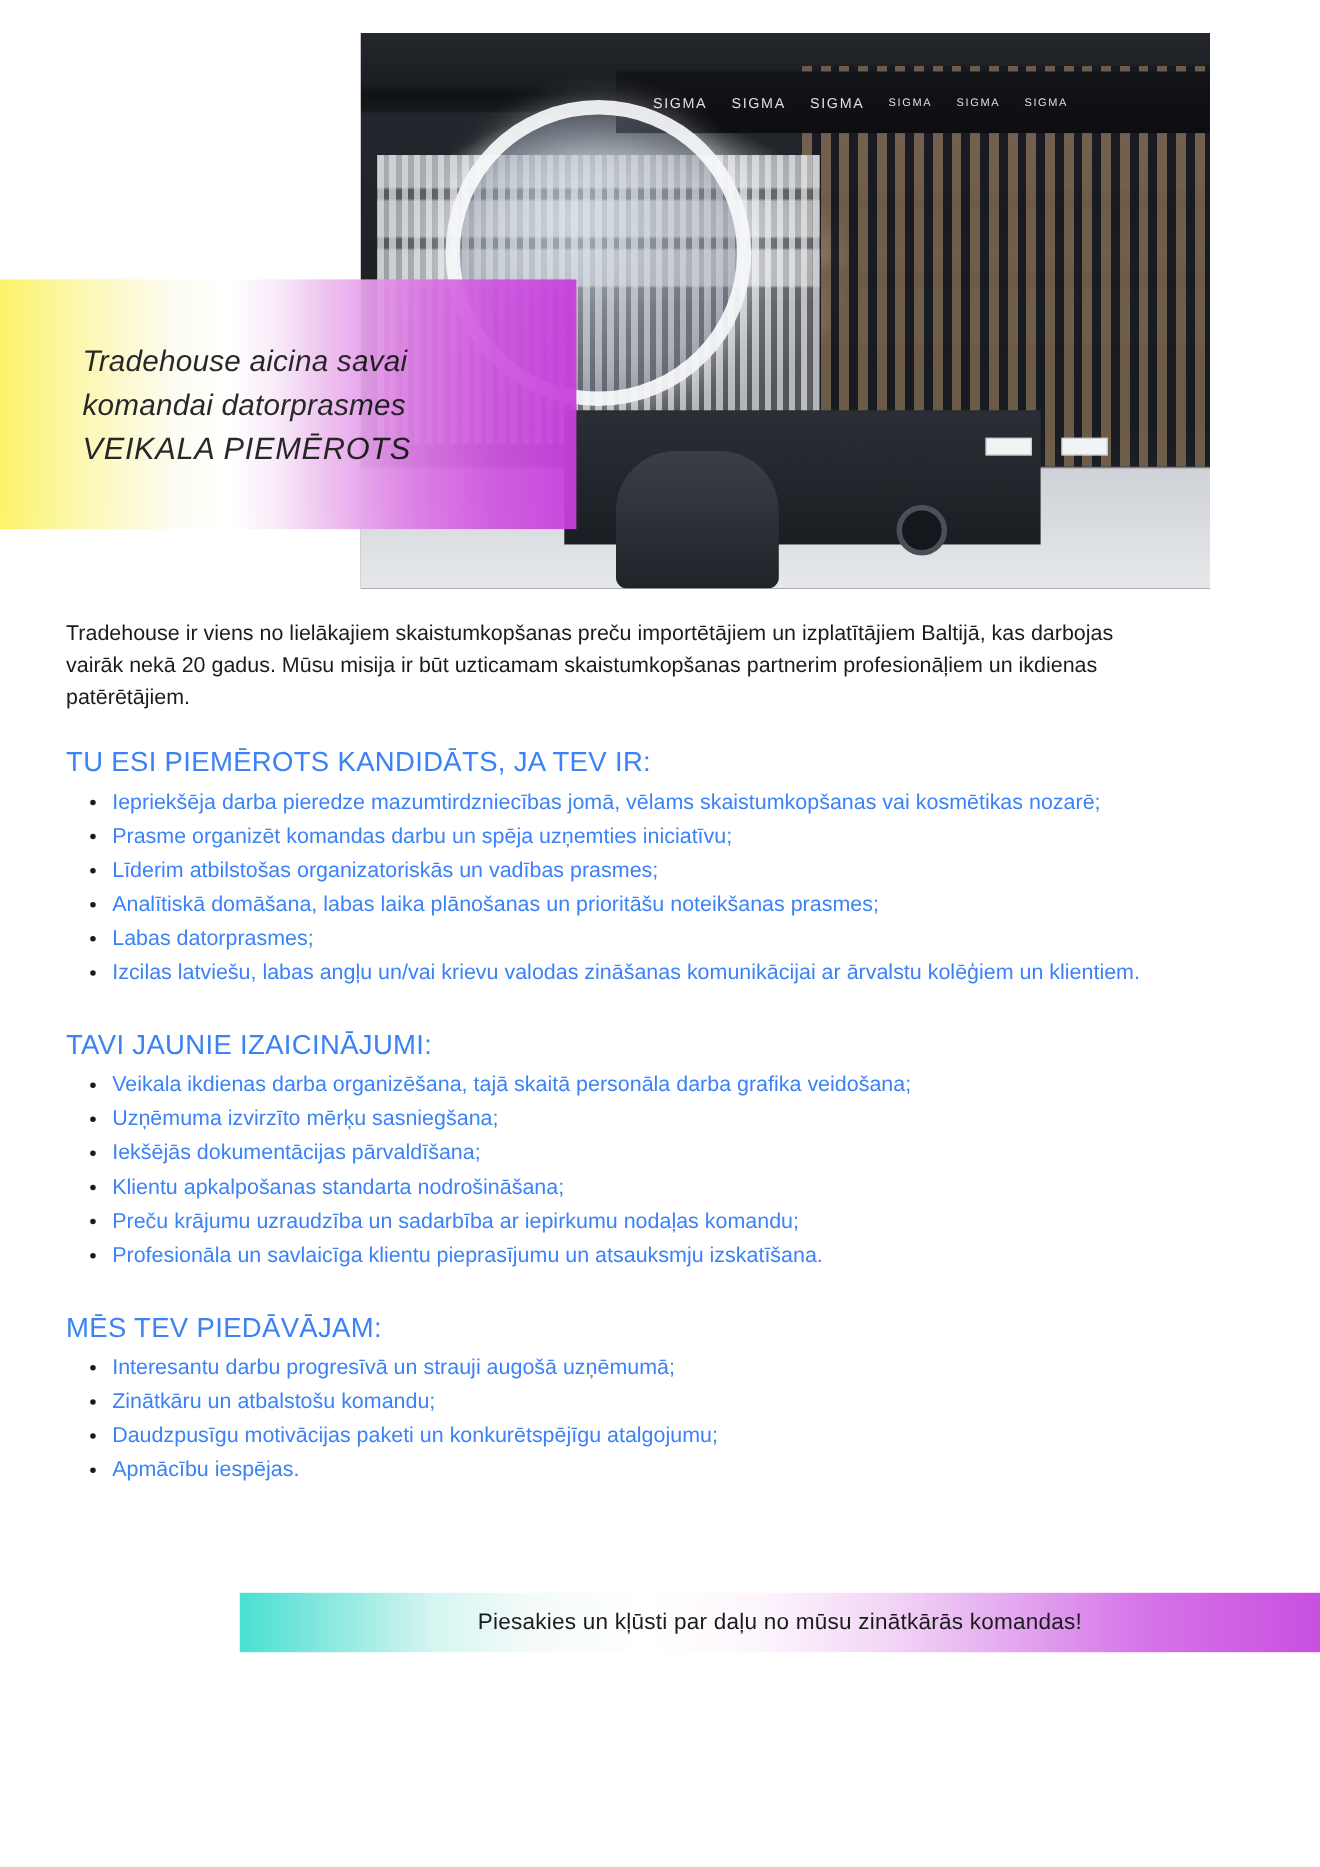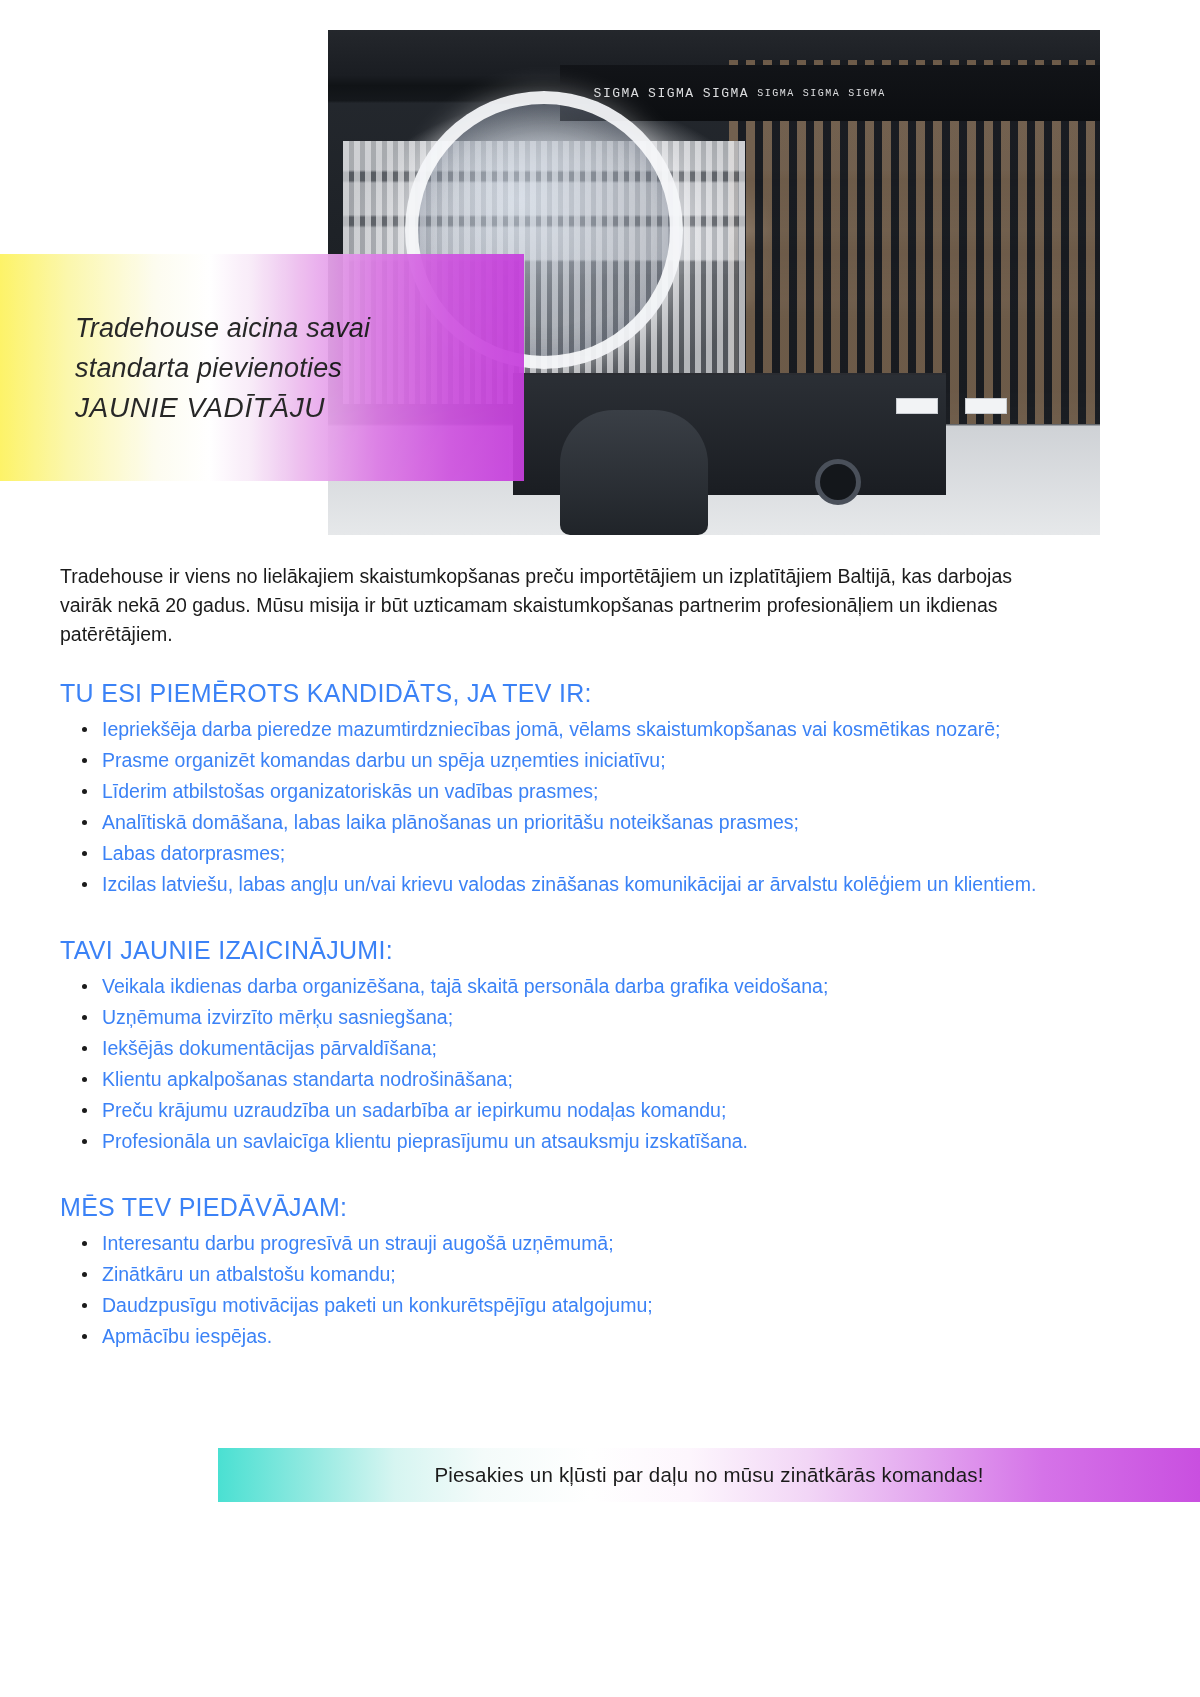--- a/index.html
+++ b/index.html
@@ -87,26 +87,26 @@
   }
   .sigma-bar {
     position: absolute;
     left: 30%;
     top: 7%;
     width: 70%;
     height: 11%;
     background: linear-gradient(180deg, #121418 0%, #0c0e11 100%);
     display: flex;
     align-items: center;
-    gap: 8px;
+    gap: 22px;
     padding-left: 34px;
     color: #f3f4f6;
     font-size: 13px;
     letter-spacing: 1.5px;
-    font-family: Liberation Mono, monospace;
+    font-family: Liberation Sans, sans-serif;
   }
   .sigma-bar span { opacity: .9; }
   .sigma-bar span.sm { font-size: 10px; }
 
   .ring-mirror {
     position: absolute;
     left: 10%;
     top: 12%;
     width: 278px;
     height: 278px;
@@ -298,22 +298,22 @@
     <div class="counter"></div>
     <div class="chair"></div>
     <div class="pod"></div>
     <div class="white-box-l"></div>
     <div class="white-box-r"></div>
   </div>
 
   <div class="banner">
     <div class="banner-inner">
       <div class="banner-line">Tradehouse aicina savai</div>
-      <div class="banner-line">standarta pievienoties</div>
-      <div class="banner-line role">JAUNIE VADĪTĀJU</div>
+      <div class="banner-line">komandai datorprasmes</div>
+      <div class="banner-line role">VEIKALA PIEMĒROTS</div>
     </div>
   </div>
 
   <p class="intro">Tradehouse ir viens no lielākajiem skaistumkopšanas preču importētājiem un izplatītājiem Baltijā, kas darbojas vairāk nekā 20 gadus. Mūsu misija ir būt uzticamam skaistumkopšanas partnerim profesionāļiem un ikdienas patērētājiem.</p>
 
   <div class="sections">
       <div class="section">
         <div class="section-heading">TU ESI PIEMĒROTS KANDIDĀTS, JA TEV IR:</div>
         <ul class="bullets">
           <li class="justify">Iepriekšēja darba pieredze mazumtirdzniecības jomā, vēlams skaistumkopšanas vai kosmētikas nozarē;</li>

